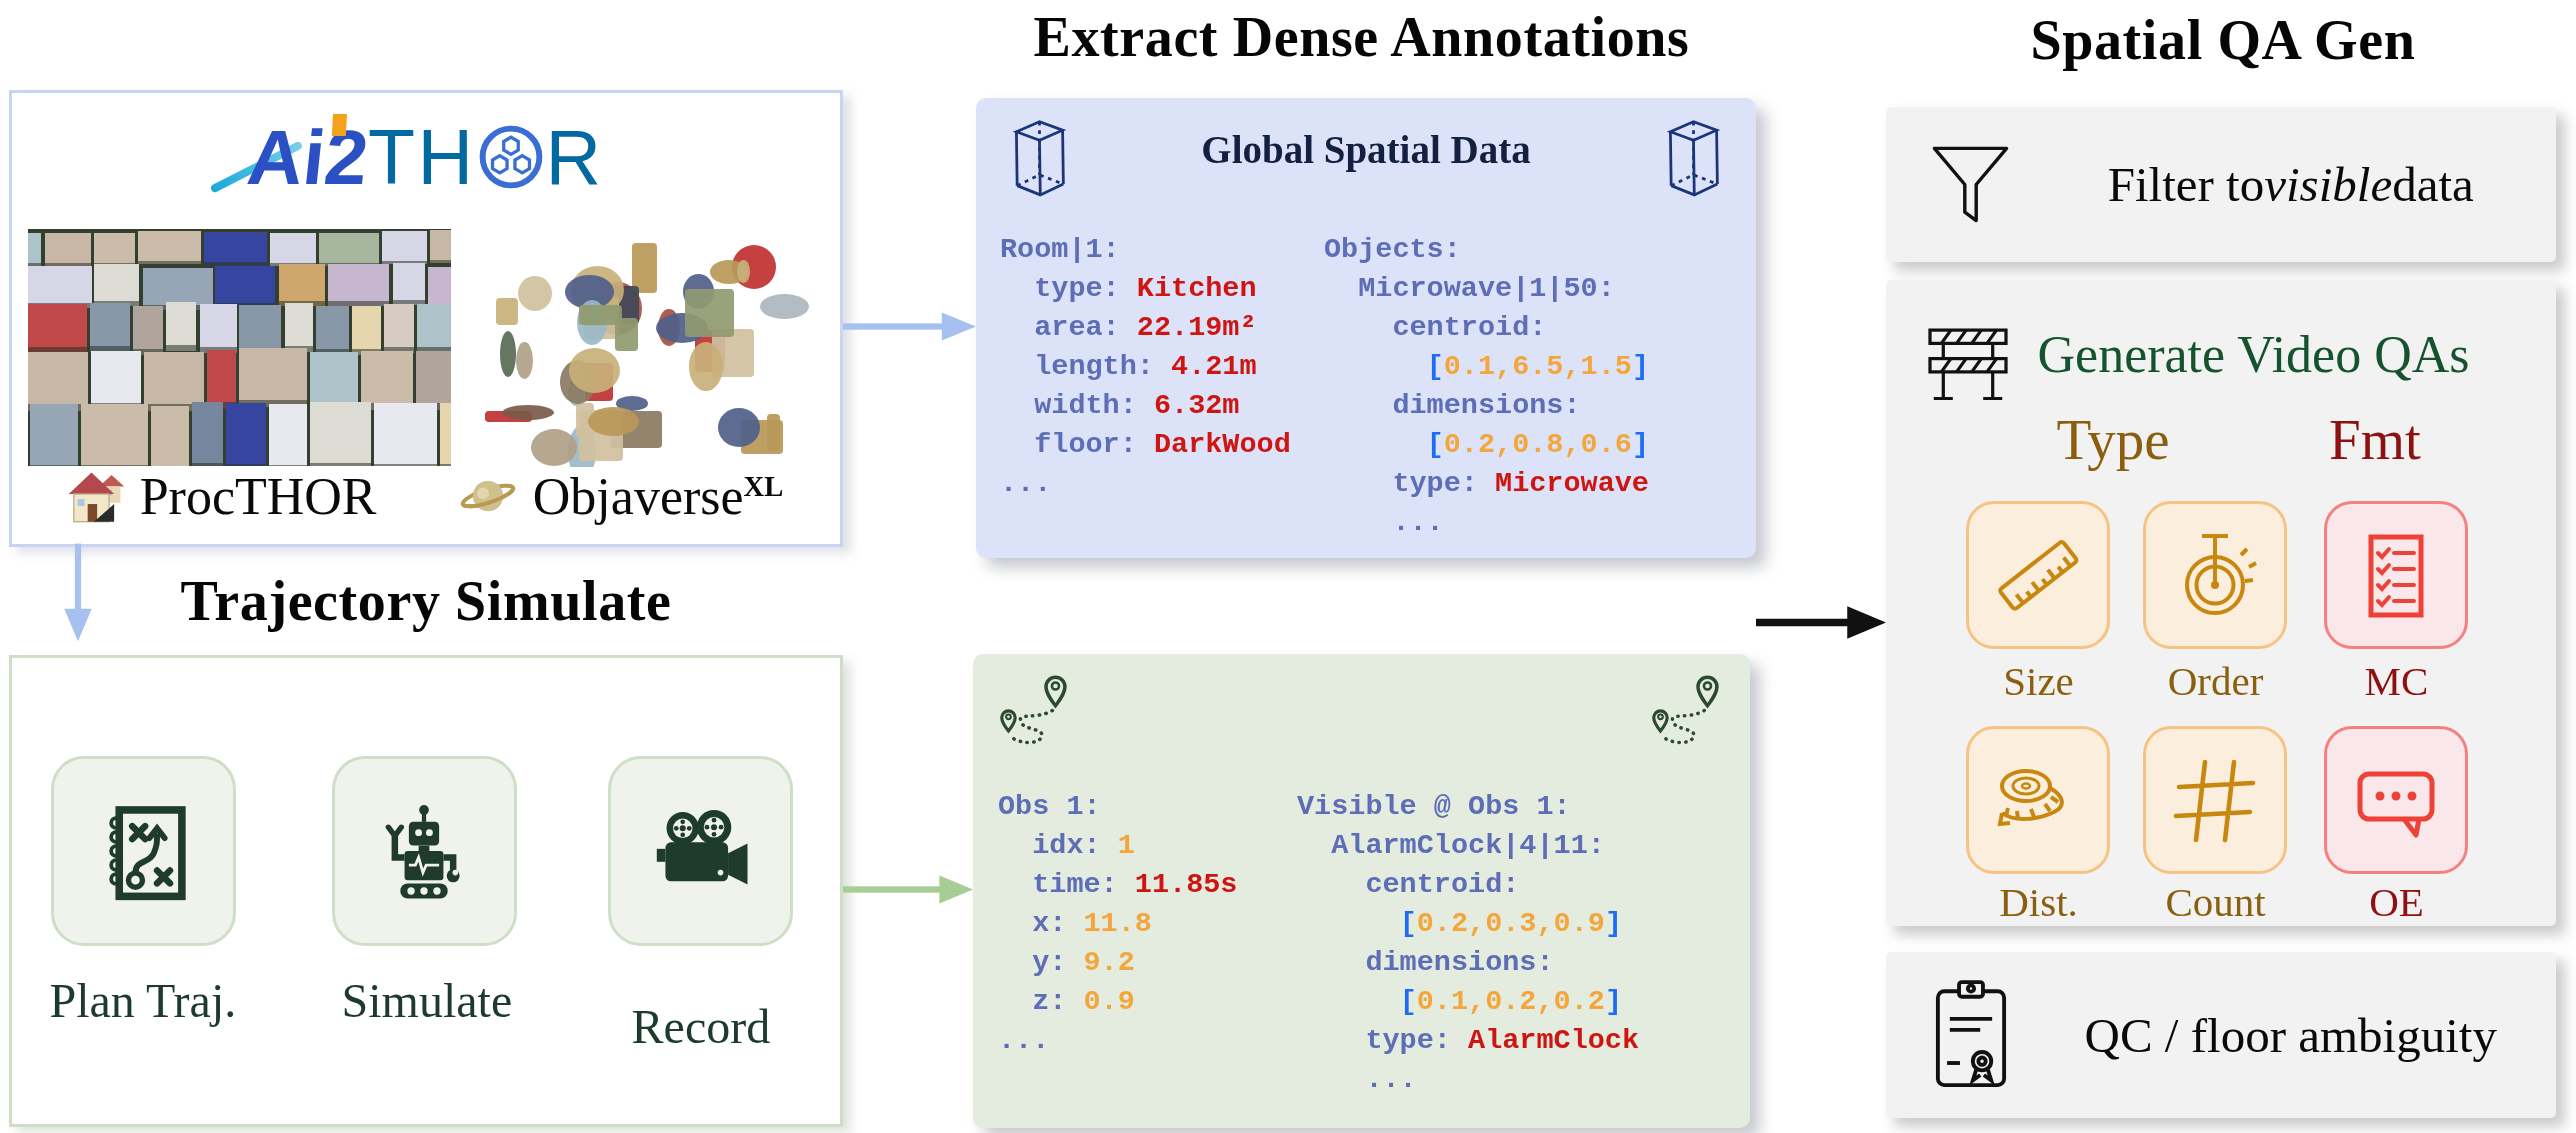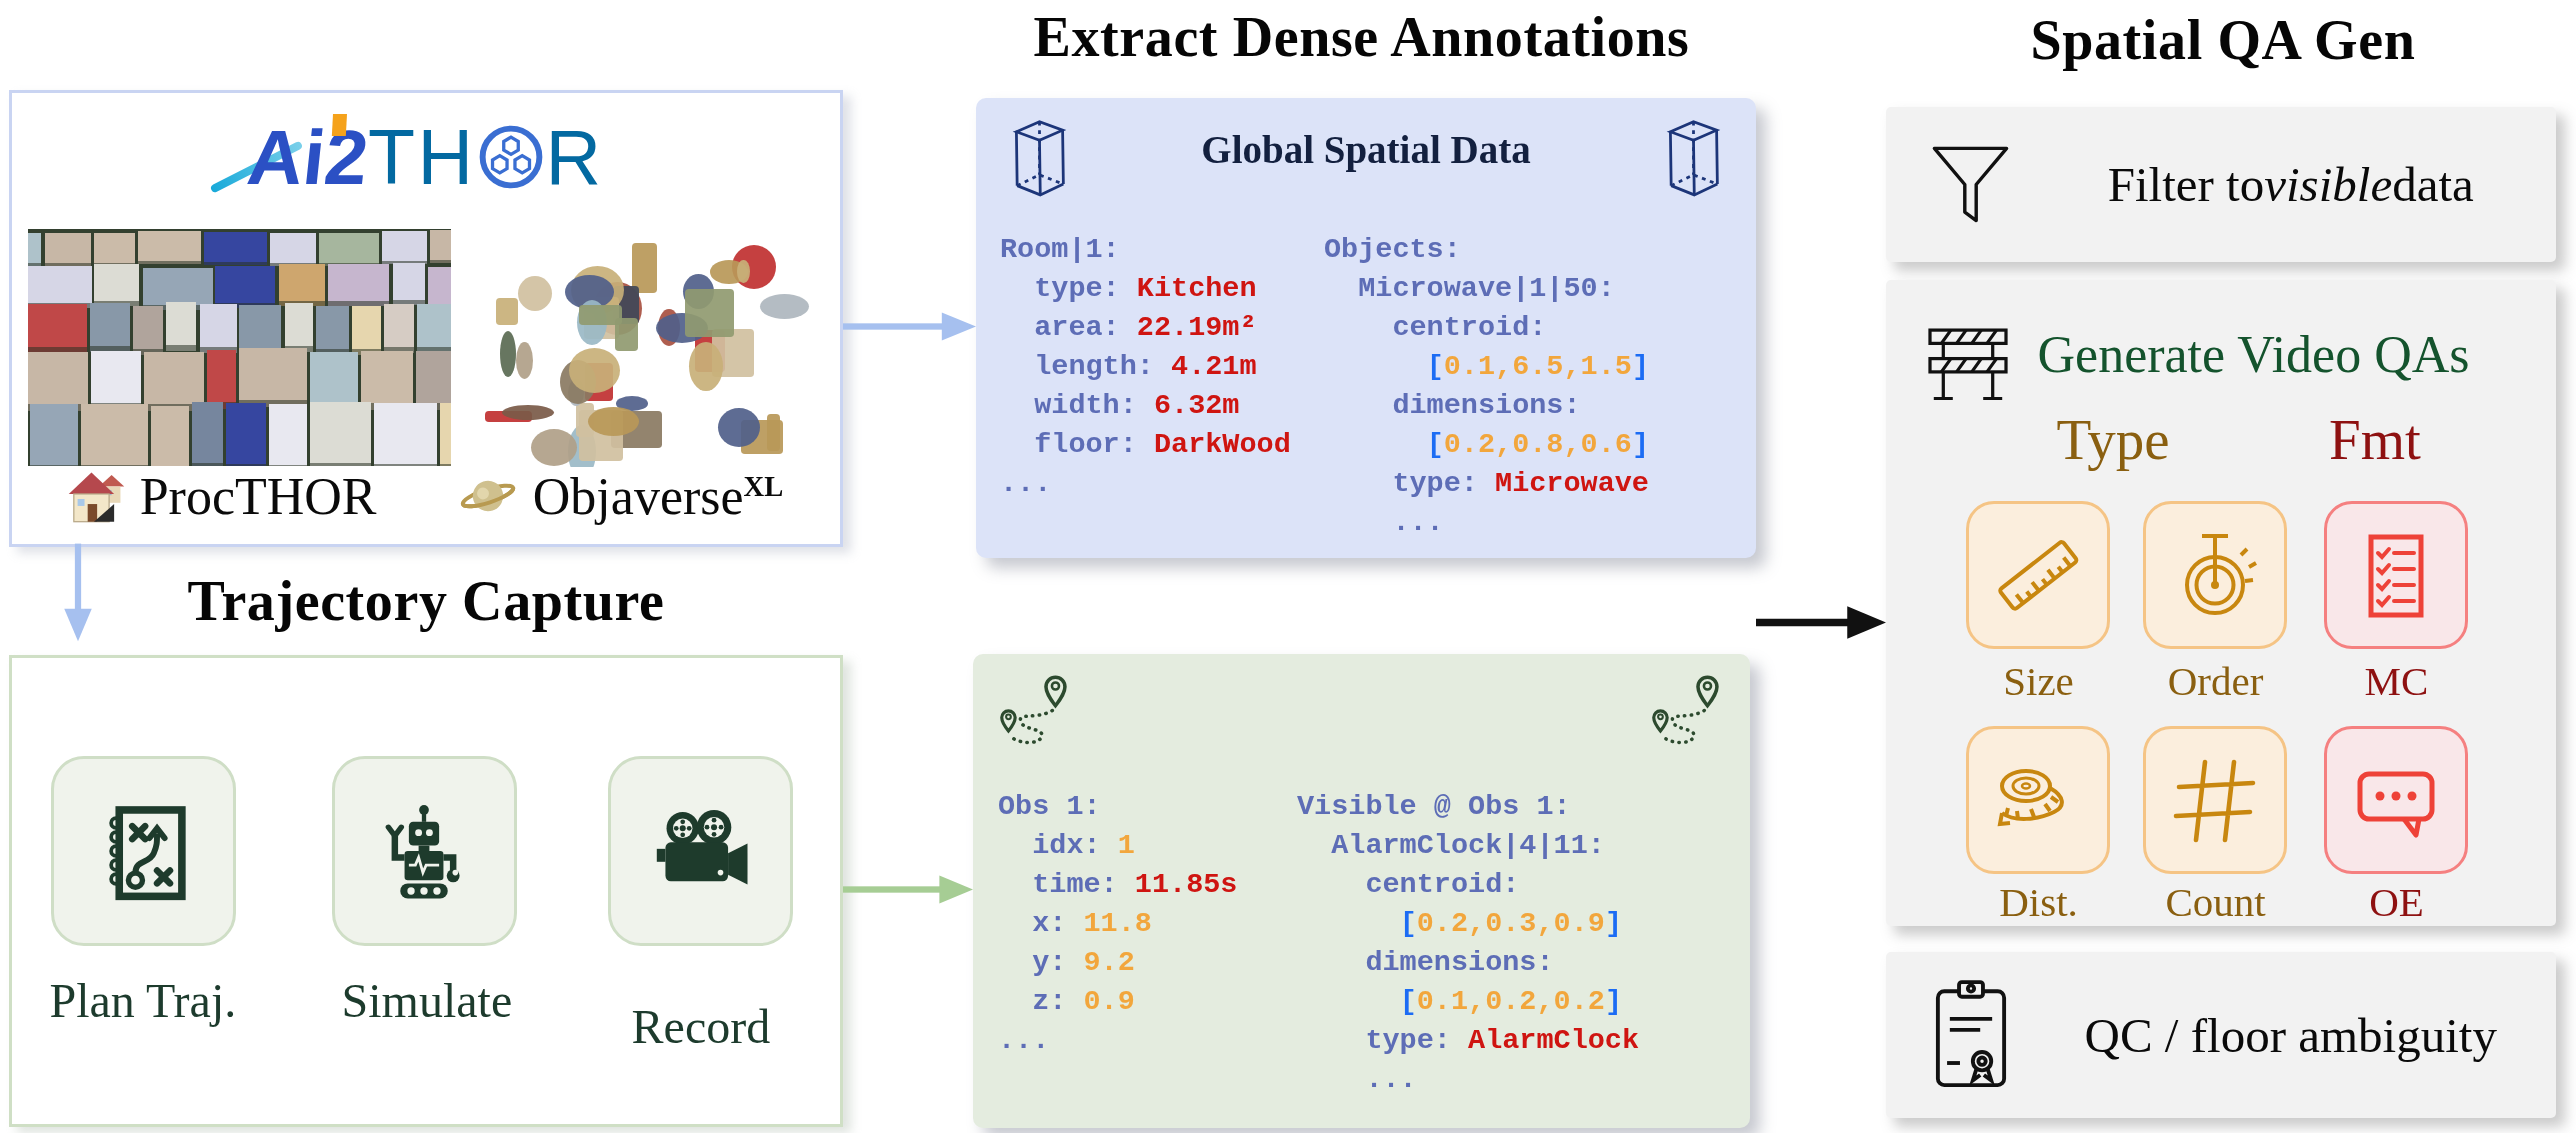--- a/index.html
+++ b/index.html
@@ -191,21 +191,21 @@
       </svg>
       <span><span>Objaverse</span><sup>XL</sup></span>
     </div>
   </div>
 
   <svg class="abs" style="left:63px;top:543px;" width="30" height="100" viewBox="0 0 48 158">
     <rect x="19" y="0" width="10" height="108" fill="#a6c0ef"></rect>
     <polygon points="2,104 46,104 24,156" fill="#a6c0ef"></polygon>
   </svg>
 
-  <div class="col-title" style="left:0;top:569px;width:852px;">Trajectory Capture</div>
+  <div class="col-title" style="left:0;top:569px;width:852px;">Trajectory Simulate</div>
 
   <div class="traj-box">
     <div class="traj-card" style="left:39px;">
       <svg width="108" height="108" viewBox="0 0 100 100">
         <rect x="28" y="12" width="58" height="80" fill="none" stroke="#1e3b2c" stroke-width="7"></rect>
         <circle cx="25" cy="24" r="4.5" fill="none" stroke="#1e3b2c" stroke-width="3.5"></circle>
         <circle cx="25" cy="37" r="4.5" fill="none" stroke="#1e3b2c" stroke-width="3.5"></circle>
         <circle cx="25" cy="50" r="4.5" fill="none" stroke="#1e3b2c" stroke-width="3.5"></circle>
         <circle cx="25" cy="63" r="4.5" fill="none" stroke="#1e3b2c" stroke-width="3.5"></circle>
         <circle cx="25" cy="76" r="4.5" fill="none" stroke="#1e3b2c" stroke-width="3.5"></circle>

